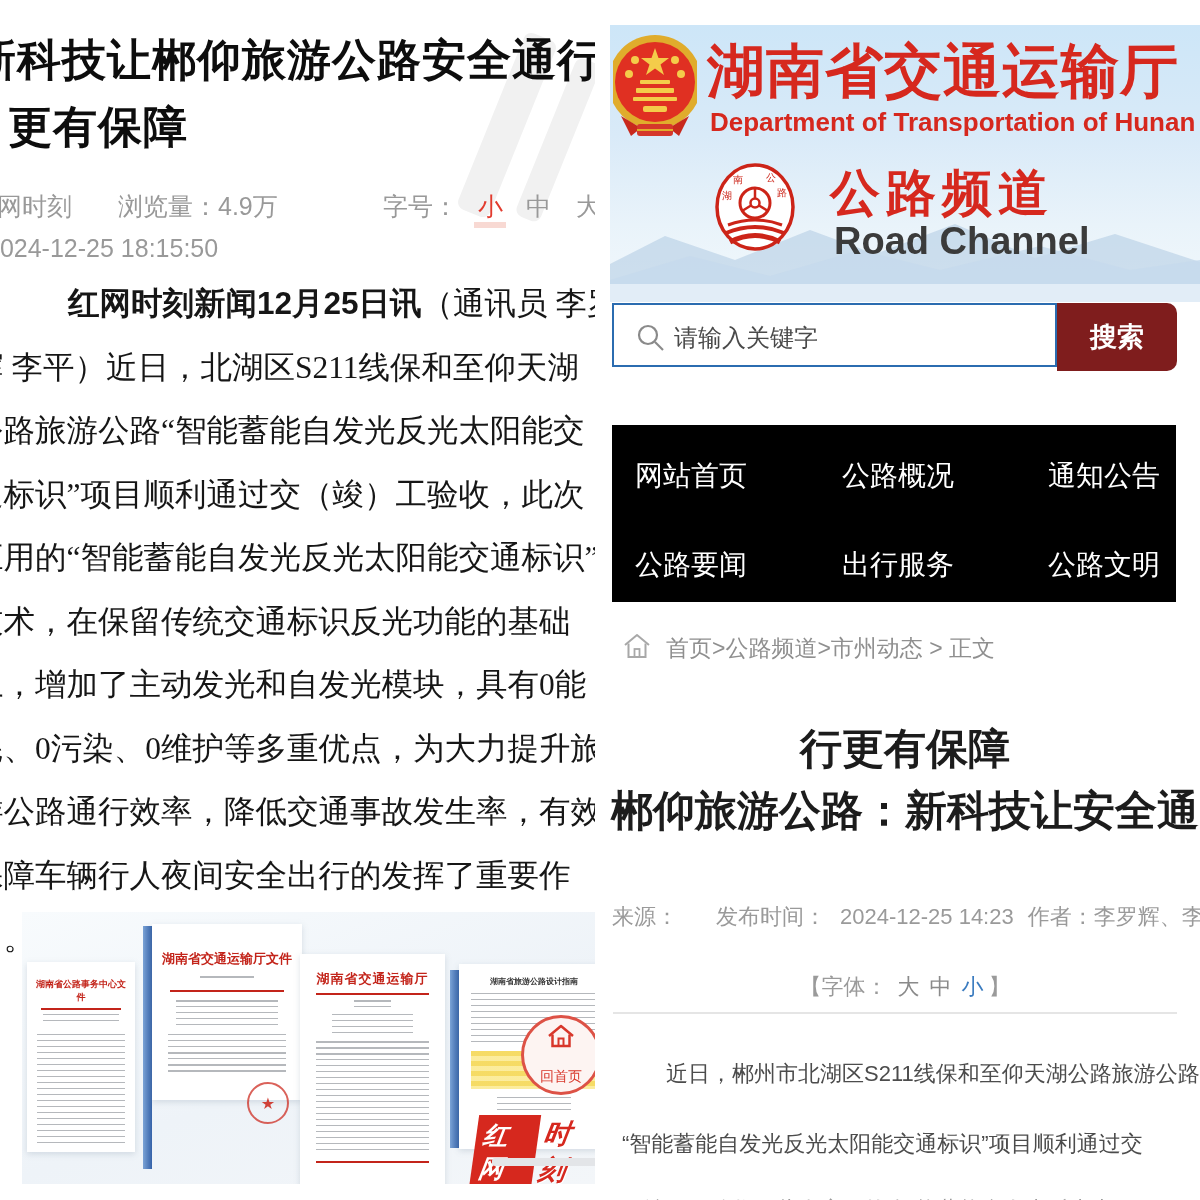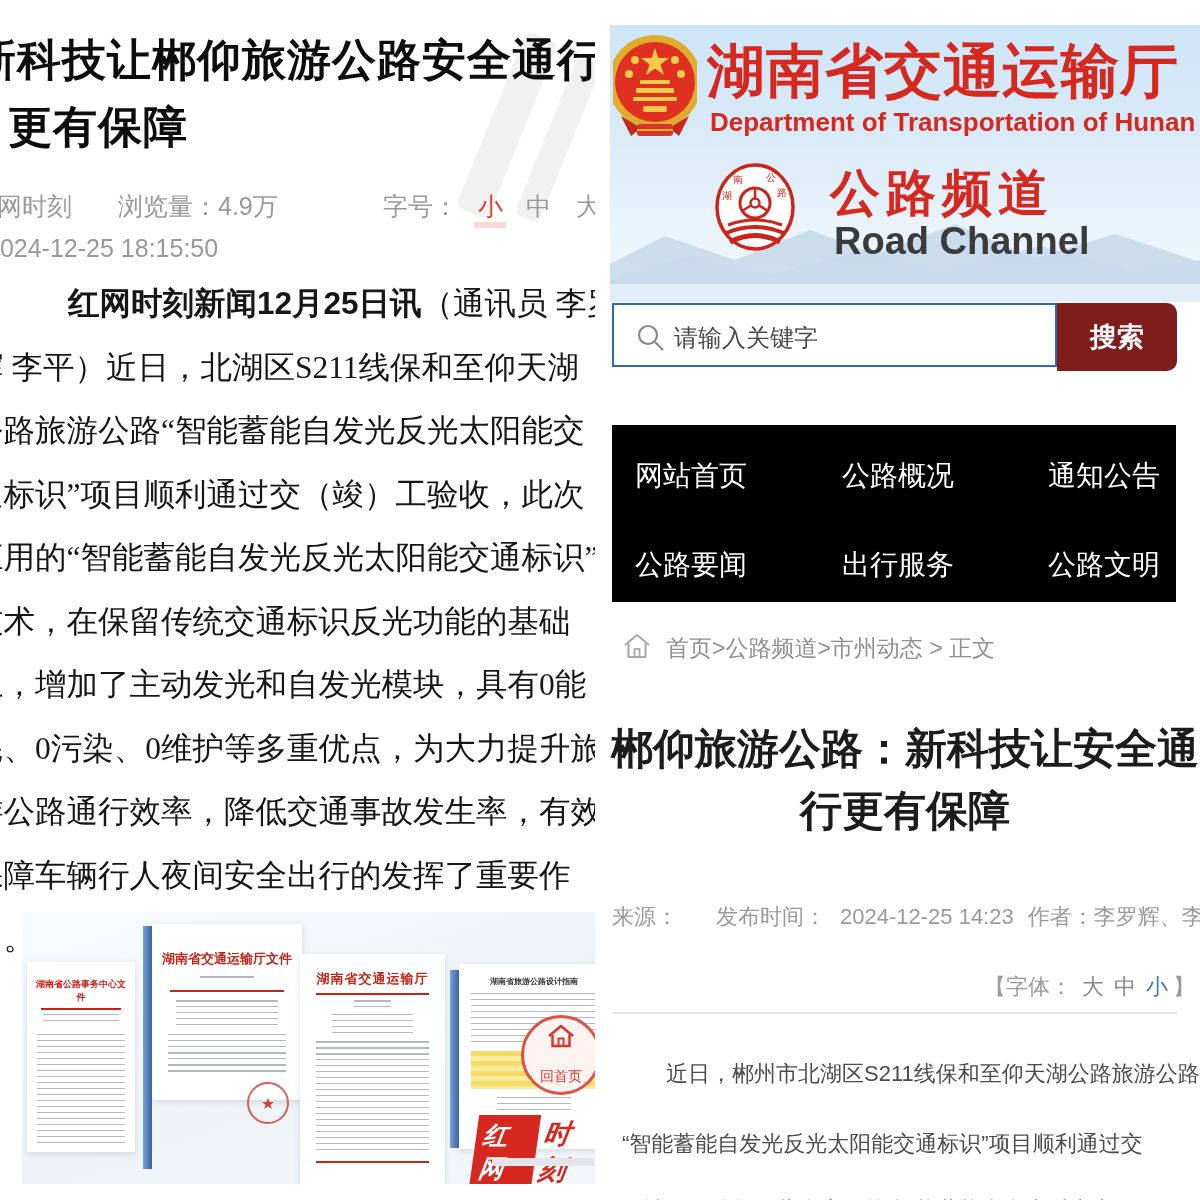--- a/index.html
+++ b/index.html
@@ -70,21 +70,21 @@
   #rp-nav{position:absolute;left:2px;top:425px;width:564px;height:177px;background:#000000;}
   .nav-item{position:absolute;color:#fff;font-size:28px;white-space:nowrap;cursor:pointer;}
 
   #rp-crumb{position:absolute;left:12px;top:630px;height:34px;display:flex;align-items:flex-end;}
   #rp-crumb .ctext{color:#8f8f8f;font-size:23px;margin-left:14px;white-space:nowrap;}
 
   .rp-title{position:absolute;left:0;top:718px;width:590px;text-align:center;color:#1c1c1c;
             font-size:42px;font-weight:700;line-height:62px;white-space:nowrap;}
   .rp-meta{position:absolute;left:2px;top:902px;width:588px;color:#9a9a9a;font-size:22px;white-space:nowrap;}
   .rp-meta .gap1{margin-left:38px;} .rp-meta .gap2{margin-left:14px;}
-  .rp-fontrow{position:absolute;left:0;top:972px;width:590px;text-align:right;color:#9a9a9a;font-size:22px;}
+  .rp-fontrow{position:absolute;left:0;top:972px;width:590px;text-align:center;color:#9a9a9a;font-size:22px;}
   .rp-fontrow span{margin:0 5px;}
   .rp-divider{position:absolute;left:3px;top:1012px;width:564px;height:2px;background:#e5e5e5;}
   .rp-body{position:absolute;left:12px;width:586px;color:#4c4c4c;font-size:22px;line-height:36px;white-space:nowrap;}
 </style>
 </head>
 <body>
 
 <div id="left-page">
 
   <div class="lp-watermark" style="left:490px;top:30px;width:34px;height:190px;transform:rotate(22deg);"></div>
@@ -259,22 +259,22 @@
       <svg width="30" height="28" viewBox="0 0 30 28">
         <path d="M3 13 L15 3 L27 13" fill="none" stroke="#a8a8a8" stroke-width="2" stroke-linejoin="round"></path>
         <path d="M6.5 11.5 V25 H23.5 V11.5" fill="none" stroke="#a8a8a8" stroke-width="2"></path>
         <rect x="12.5" y="17" width="5" height="8" fill="none" stroke="#a8a8a8" stroke-width="1.8"></rect>
       </svg>
     </span>
     <span class="ctext">首页&gt;公路频道&gt;市州动态 &gt; 正文</span>
   </div>
 
   <div class="rp-title">
+    <div>行更有保障</div>
     <div>郴仰旅游公路：新科技让安全通</div>
-    <div>行更有保障</div>
   </div>
 
   <div class="rp-meta">
     <span>来源：</span><span class="gap1">发布时间：</span><span class="gap2">2024-12-25 14:23</span><span class="gap2">作者：</span><span>李罗辉、李平</span>
   </div>
 
   <div class="rp-fontrow">
     <span>【字体：</span><span style="color:#8a8a8a;">大</span><span style="color:#8a8a8a;">中</span><span style="color:#3a7bbf;">小</span><span style="margin-left:0;">】</span>
   </div>
 

